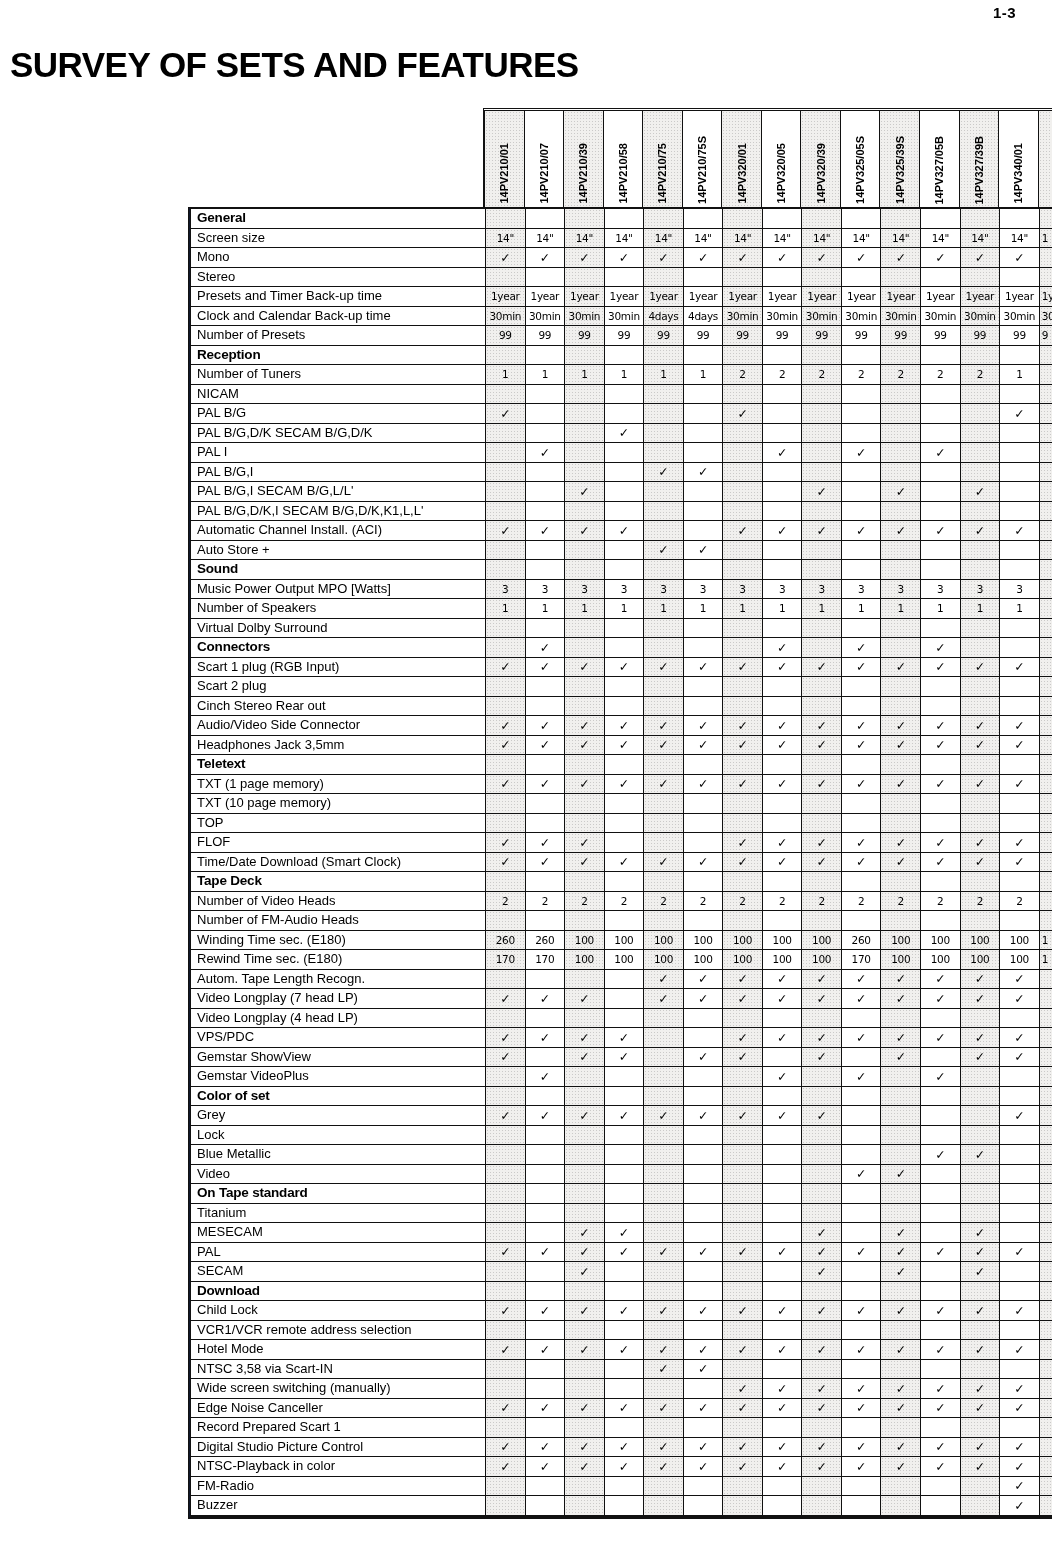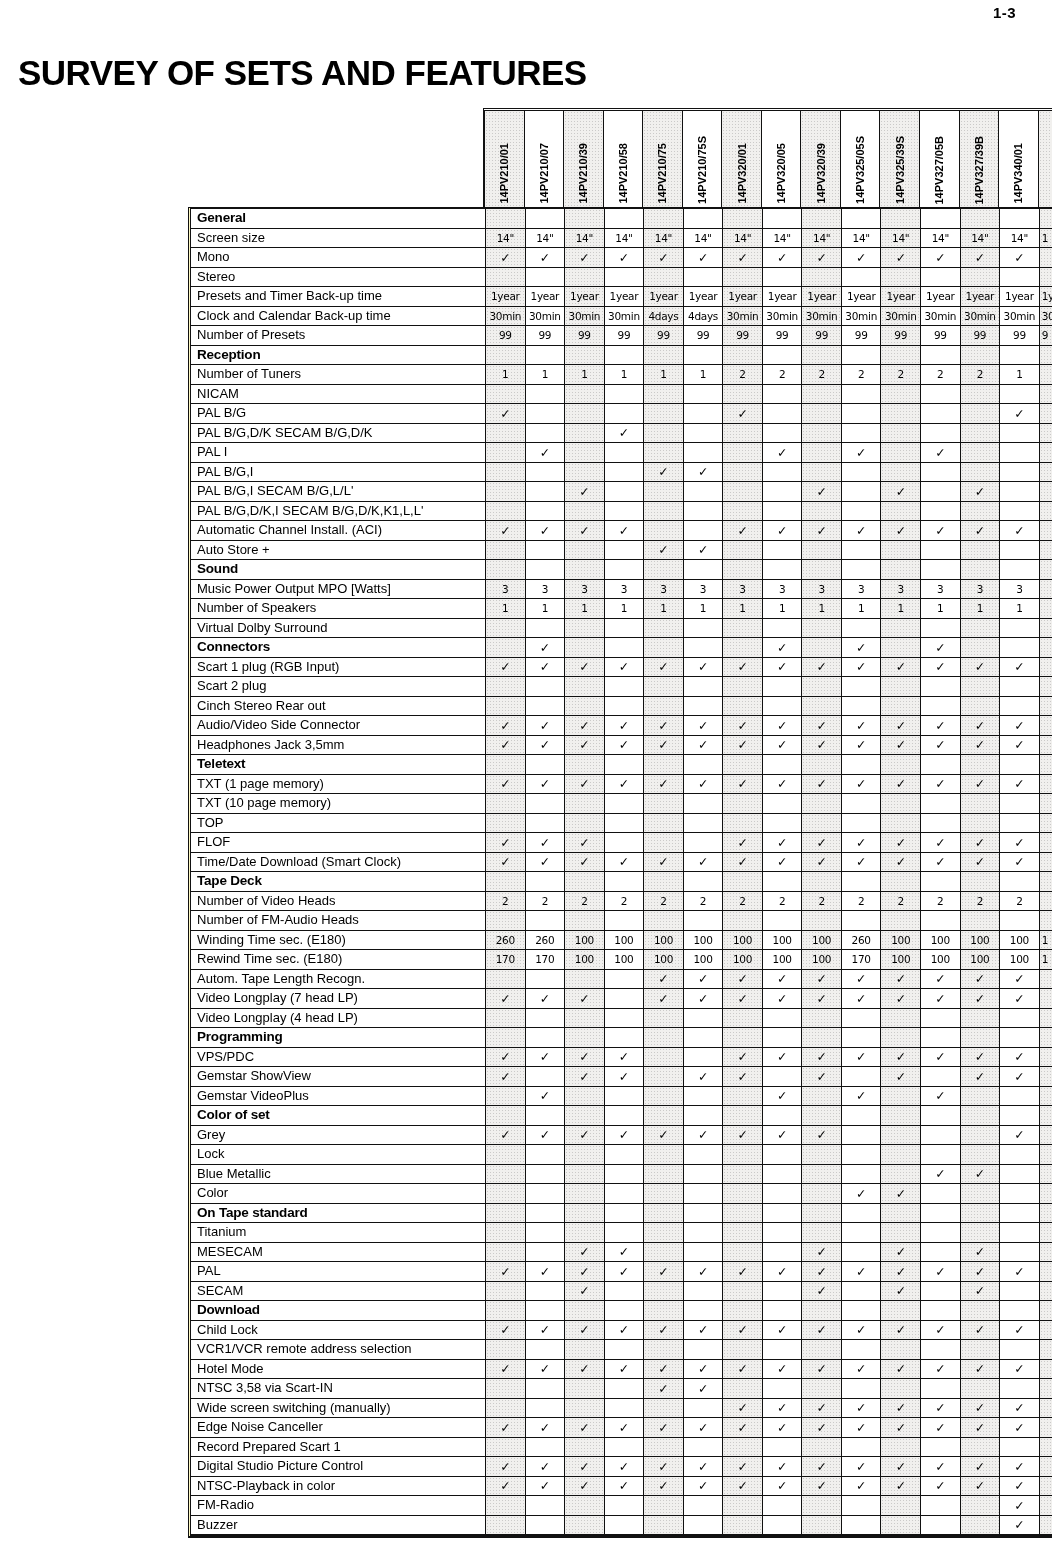--- a/index.html
+++ b/index.html
@@ -34,21 +34,21 @@
     font-size:11px;font-weight:bold;white-space:nowrap;
     padding-top:3px; 
     letter-spacing:0px;
   }
   .hcell.hlast{flex:1 1 auto;border-right:none;}
   
   #body{
     position:absolute;left:188px;top:207px;width:864px;
     box-sizing:border-box;
     border-top:2px solid #111;border-left:3px double #111;border-bottom:3px solid #111;
-    background:#fef9c3;overflow:hidden;
+    background:#0f172a;overflow:hidden;
   }
   .trow{
     display:flex;height:19.5px;box-sizing:border-box;
     border-bottom:1px solid #111;
   }
   .lbl{
     flex:0 0 295px;box-sizing:border-box;
     border-right:1.5px solid #111;
     font-size:13px;line-height:18px;
     padding-left:6px;white-space:nowrap;overflow:hidden;
@@ -69,21 +69,21 @@
   .shade{
     background-color:#f1f0ee;
     background-image:radial-gradient(rgba(70,70,70,.22) .8px, transparent .9px);
     background-size:3px 3px;
   }
 </style>
 </head>
 <body>
 
 <div class="page-number">1-3</div>
-<h1 class="title" style="margin:12px;">SURVEY OF SETS AND FEATURES</h1>
+<h1 class="title" style="margin:4px;">SURVEY OF SETS AND FEATURES</h1>
 
 <div id="hdr">
     <div class="hcell shade">
       <span>14PV210/01</span>
     </div>
     <div class="hcell">
       <span>14PV210/07</span>
     </div>
     <div class="hcell shade">
       <span>14PV210/39</span>
@@ -873,38 +873,20 @@
       <div class="cell shade"></div>
       <div class="cell"></div>
       <div class="cell shade"></div>
       <div class="cell"></div>
       <div class="cell shade"></div>
       <div class="cell"></div>
       <div class="cell shade"></div>
       <div class="cell"></div>
       <div class="cell c15 shade"></div>
     </div>
-    <div class="trow section">
-      <div class="lbl">Programming</div>
-      <div class="cell shade"></div>
-      <div class="cell"></div>
-      <div class="cell shade"></div>
-      <div class="cell"></div>
-      <div class="cell shade"></div>
-      <div class="cell"></div>
-      <div class="cell shade"></div>
-      <div class="cell"></div>
-      <div class="cell shade"></div>
-      <div class="cell"></div>
-      <div class="cell shade"></div>
-      <div class="cell"></div>
-      <div class="cell shade"></div>
-      <div class="cell"></div>
-      <div class="cell c15 shade"></div>
-    </div>
     <div class="trow">
       <div class="lbl">VPS/PDC</div>
       <div class="cell shade ck">✓</div>
       <div class="cell ck">✓</div>
       <div class="cell shade ck">✓</div>
       <div class="cell ck">✓</div>
       <div class="cell shade"></div>
       <div class="cell"></div>
       <div class="cell shade ck">✓</div>
       <div class="cell ck">✓</div>
@@ -1018,21 +1000,21 @@
       <div class="cell"></div>
       <div class="cell shade"></div>
       <div class="cell"></div>
       <div class="cell shade"></div>
       <div class="cell ck">✓</div>
       <div class="cell shade ck">✓</div>
       <div class="cell"></div>
       <div class="cell c15 shade"></div>
     </div>
     <div class="trow">
-      <div class="lbl">Color</div>
+      <div class="lbl">Video</div>
       <div class="cell shade"></div>
       <div class="cell"></div>
       <div class="cell shade"></div>
       <div class="cell"></div>
       <div class="cell shade"></div>
       <div class="cell"></div>
       <div class="cell shade"></div>
       <div class="cell"></div>
       <div class="cell shade"></div>
       <div class="cell ck">✓</div>

